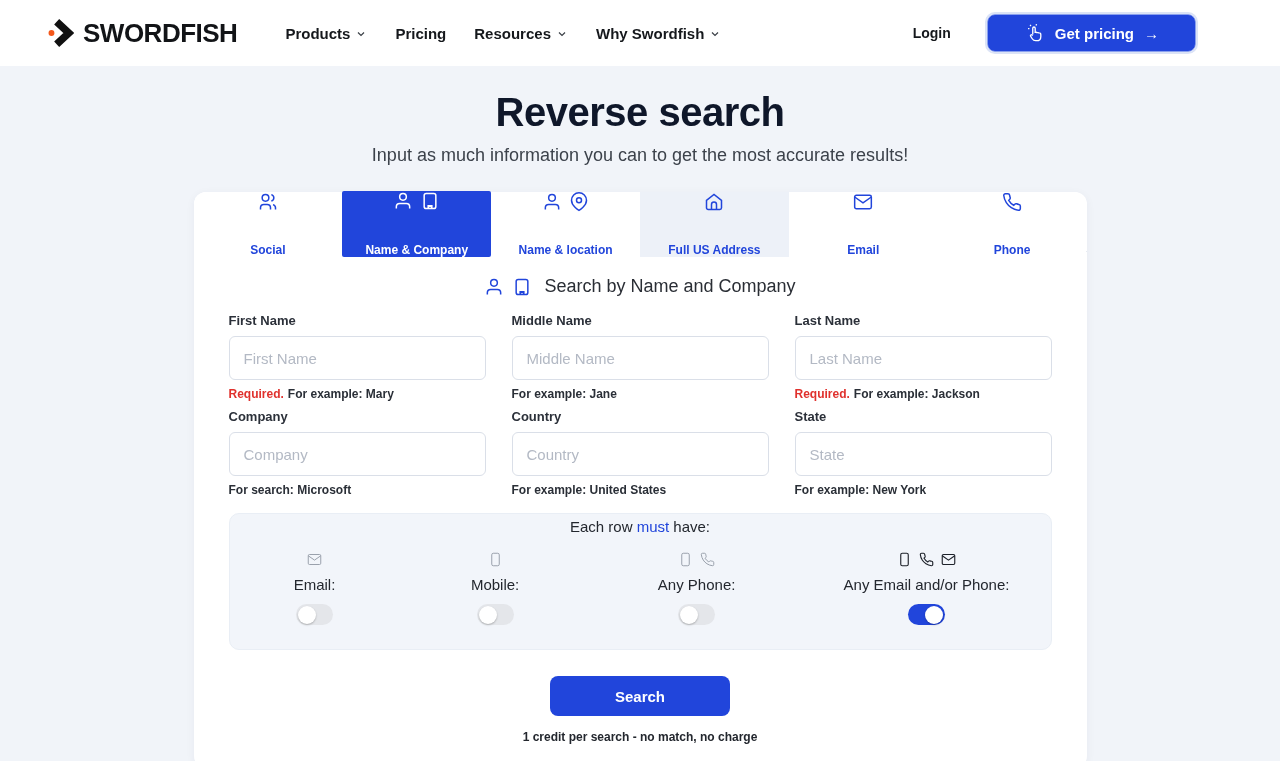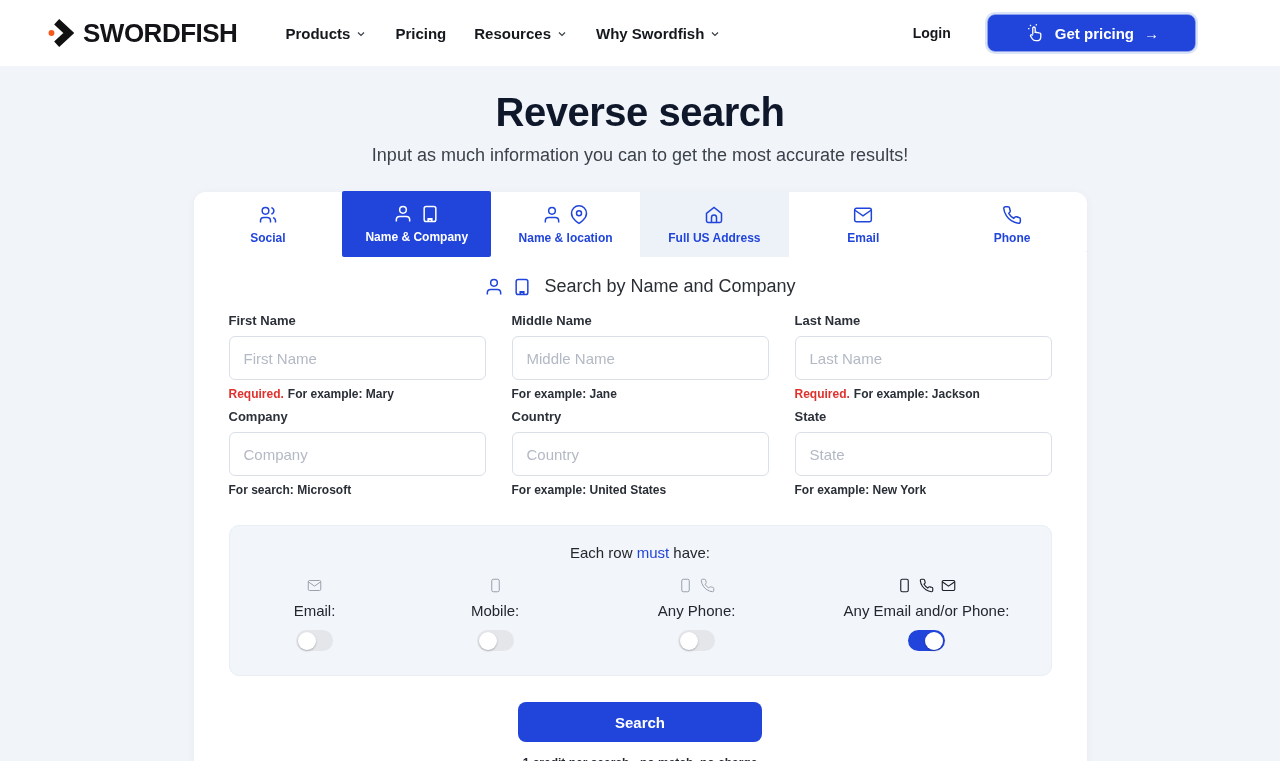--- a/index.html
+++ b/index.html
@@ -31,21 +31,21 @@
   .hero h1 { font-size:40px; font-weight:800; color:#0f172a; letter-spacing:-0.5px; }
   .hero p { margin-top:10px; font-size:18px; color:#3c424b; }
 
   
   .card {
     width:893px; margin:26px auto 0; background:#fff; border-radius:12px;
     box-shadow:0 2px 10px rgba(30,40,70,0.05); padding-bottom:24px;
   }
   .tabs { display:grid; grid-template-columns:repeat(6,1fr); height:60px; border-bottom:1px solid #e7ebf2; border-radius:12px 12px 0 0; }
   .tab {
-    display:flex; flex-direction:column; align-items:center; justify-content:center; gap:6px;
+    display:flex; flex-direction:column; align-items:center; justify-content:space-between; gap:6px;
     background:#fff; border:none; cursor:pointer; color:var(--accent);
     font-family:"Liberation Sans", sans-serif;
   }
   .tab:first-child { border-radius:12px 0 0 0; }
   .tab:last-child { border-radius:0 12px 0 0; }
   .tab .tab-label { font-size:12px; font-weight:700; color:var(--accent); }
   .tab.tinted { background:#edf1f8; }
   .tab.active { background:var(--accent); position:relative; height:66px; margin-top:-1px; z-index:2; border-radius:2px; }
   .tab.active .tab-label { color:#fff; }
   .tab.active .ticon { stroke:#fff; }
@@ -65,21 +65,21 @@
     width:100%; height:44px; border:1px solid #dadfe8; border-radius:6px;
     padding:0 14px; font-size:15px; color:#2b3039; background:#fff;
     font-family:"Liberation Sans", sans-serif;
   }
   .field input::placeholder { color:#b3b9c4; }
   .helper { margin-top:7px; font-size:12px; font-weight:700; color:#2a2f37; }
   .helper .req { color:#e0312d; }
   .helper .req:not(:empty) { margin-right:4px; }
 
   
-  .req-panel { margin-top:28px; background:#f2f5fa; border:1px solid #e9eef5; border-radius:10px; padding:18px 0 24px; }
+  .req-panel { margin-top:16px; background:#f2f5fa; border:1px solid #e9eef5; border-radius:10px; padding:4px 0 24px; }
   .req-title { text-align:center; font-size:15px; color:#23272e; }
   .req-title .em { color:var(--accent); }
   .req-grid { display:grid; grid-template-columns:20.7% 23.3% 25.8% 30.2%; margin-top:16px; }
   .req-opt { display:flex; flex-direction:column; align-items:center; }
   .req-icons { display:flex; gap:7px; height:16px; align-items:center; }
   .gicon { width:15px; height:15px; stroke:#9aa1ac; stroke-width:1.6; fill:none; }
   .req-opt.dark .gicon { stroke:#1d2129; stroke-width:1.8; }
   .req-label { font-size:15px; color:#23272e; margin:9px 0 11px; }
   .switch {
     width:37px; height:21px; border-radius:11px; background:#e4e6ea; position:relative; cursor:pointer;
@@ -87,21 +87,21 @@
   .switch .knob {
     position:absolute; top:1.5px; left:2px; width:18px; height:18px; border-radius:50%;
     background:#fff; box-shadow:0 1px 2px rgba(0,0,0,0.25); transition:left .1s;
   }
   .switch.on { background:var(--accent); }
   .switch.on .knob { left:17px; }
 
   
   .actions { text-align:center; margin-top:26px; }
   .search-btn {
-    width:244px; height:40px; background:var(--accent); color:#fff; border:none; border-radius:8px;
+    width:180px; height:40px; background:var(--accent); color:#fff; border:none; border-radius:8px;
     font-size:15px; font-weight:700; cursor:pointer; font-family:"Liberation Sans", sans-serif;
   }
   .credit-note { margin-top:14px; font-size:12px; font-weight:700; color:#23272e; }
 </style>
 </head>
 <body>
 
 <div class="header">
   <div class="logo">
     <svg width="26" height="30" viewBox="0 0 30 32">

